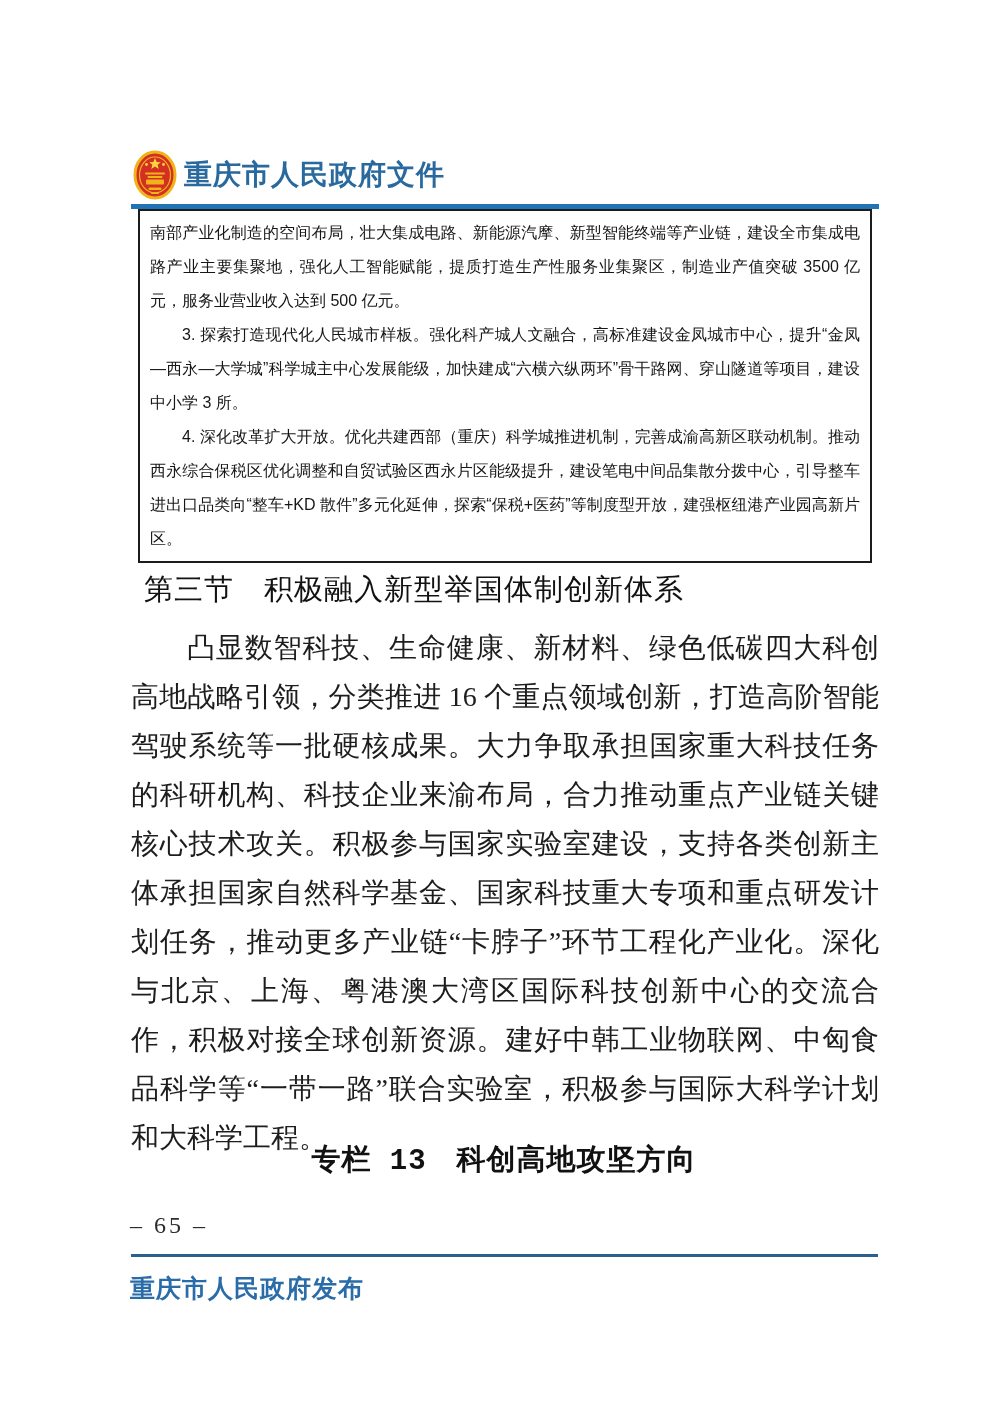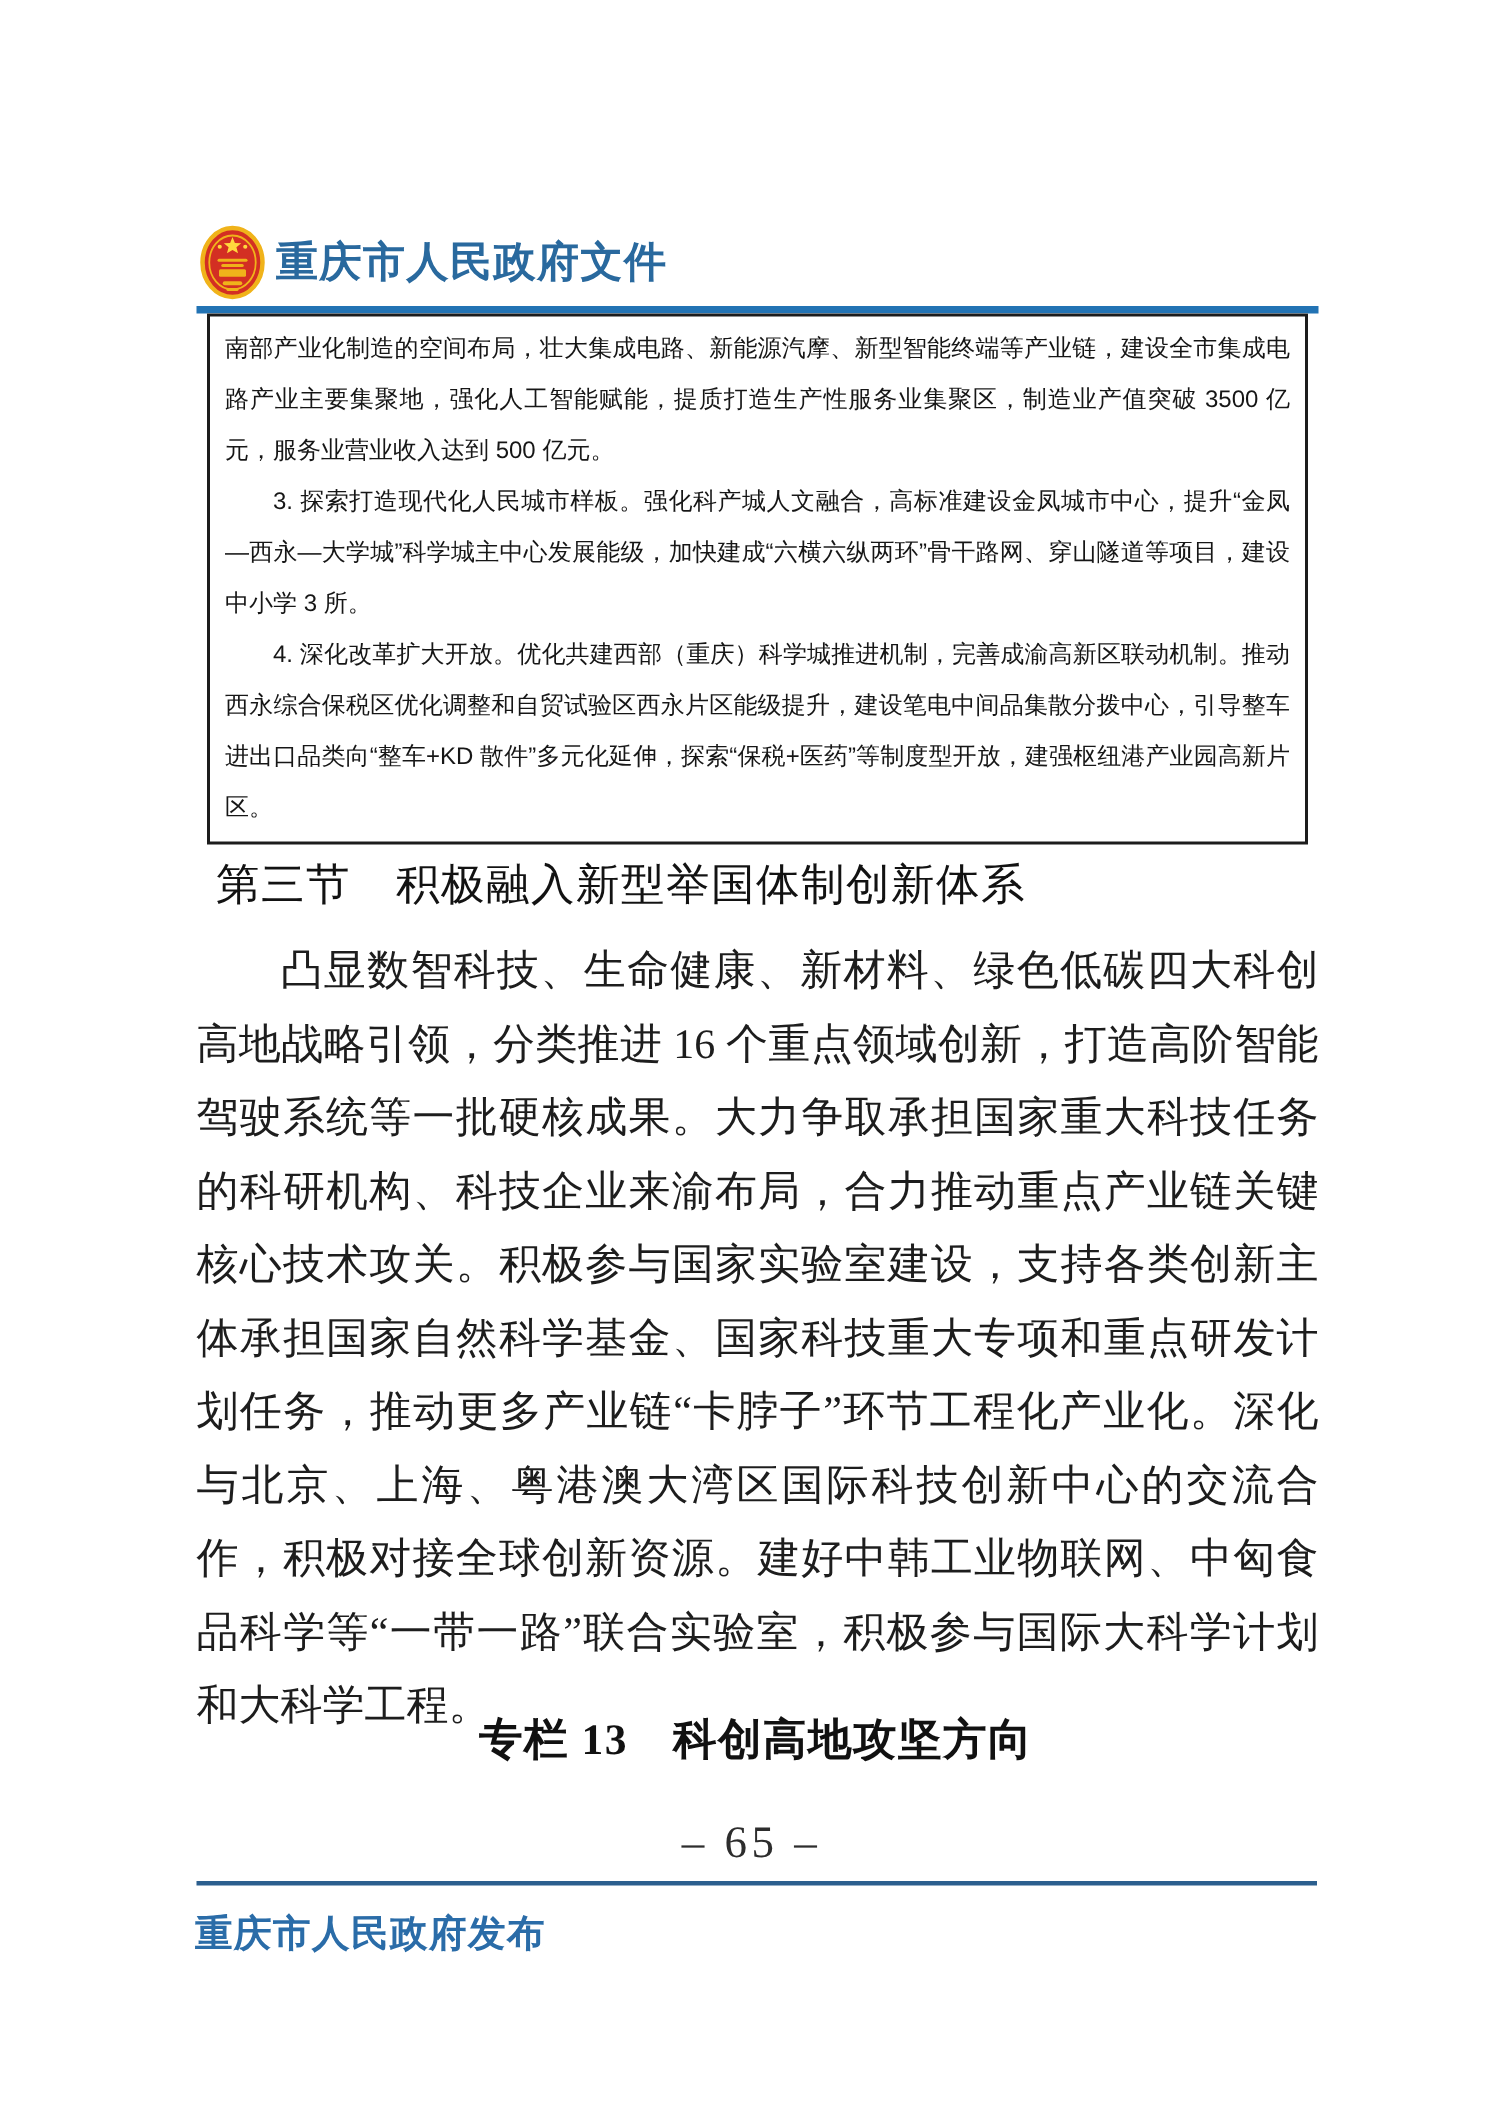--- a/index.html
+++ b/index.html
@@ -85,35 +85,35 @@
     text-align: justify;
     text-indent: 2em;
   }
   
   .column-heading {
     position: absolute;
     left: 130px;
     top: 1098px;
     width: 748px;
     text-align: center;
-    font-family: Liberation Serif, serif;
+    font-family: Liberation Mono, monospace;
     font-weight: bold;
     font-size: 29px;
     color: #111111;
     letter-spacing: 1px;
   }
   
   .page-number {
     position: absolute;
     left: 130px;
     top: 1170px;
     width: 742px;
-    text-align: center;
+    text-align: left;
     font-family: "Liberation Serif", serif;
-    font-size: 30px;
+    font-size: 24px;
     color: #2d2d2d;
     letter-spacing: 3px;
   }
   .footer-rule {
     position: absolute;
     left: 131px;
     top: 1212px;
     width: 747px;
     height: 3px;
     background: #2b5f8e;

